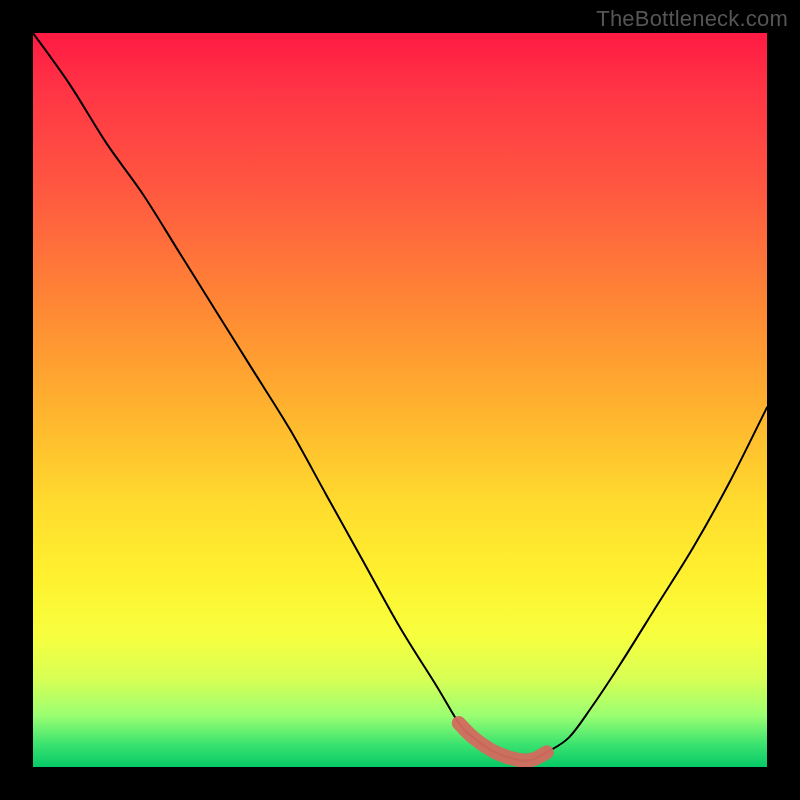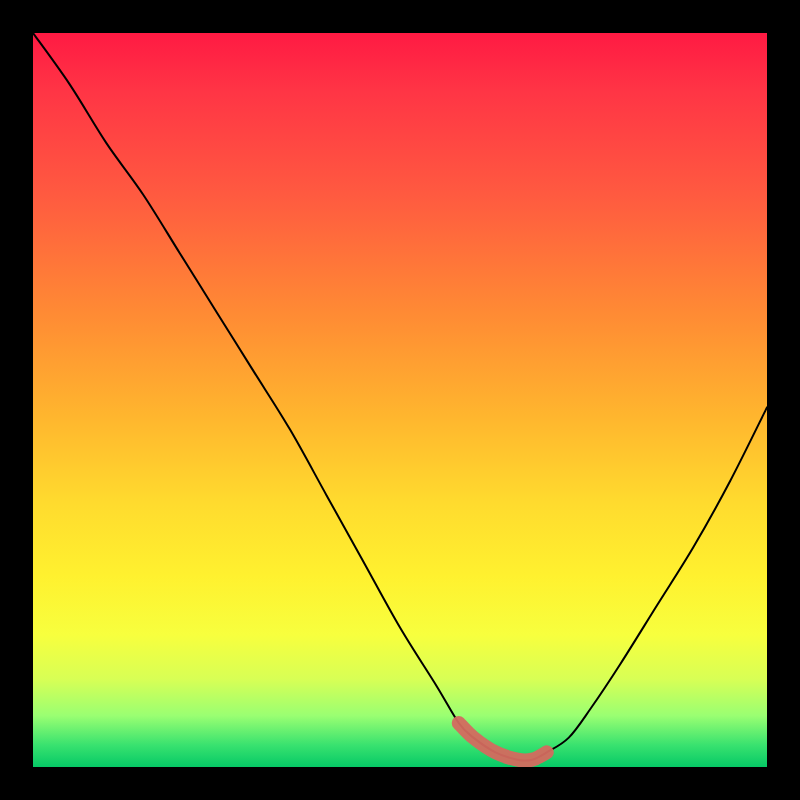--- a/index.html
+++ b/index.html
@@ -58,20 +58,21 @@
   .plot svg {
     position: absolute;
     inset: 0;
   }
 </style>
 </head>
 <body>
 
 <div class="frame">
 
+  <div class="watermark">TheBottleneck.com</div>
 
   <div class="plot">
     <div class="grad"></div>
     <svg id="curve-svg" viewBox="0 0 734 734" preserveAspectRatio="none">
         <path d="M 0 0 C 6.116666666666667 8.563333333333333 24.46666666666667 33.02999999999999 36.7 51.379999999999995 C 48.93333333333334 69.73 61.16666666666667 91.75000000000001 73.4 110.10000000000002 C 85.63333333333334 128.45000000000002 97.86666666666666 143.13000000000002 110.1 161.48000000000002 C 122.33333333333333 179.83 134.56666666666666 200.62666666666672 146.8 220.20000000000005 C 159.03333333333336 239.77333333333337 171.26666666666668 259.3466666666667 183.5 278.92 C 195.73333333333332 298.49333333333334 207.96666666666667 318.06666666666666 220.2 337.64 C 232.4333333333333 357.2133333333333 244.66666666666663 375.56333333333333 256.9 396.36 C 269.1333333333333 417.1566666666667 281.3666666666667 440.40000000000003 293.6 462.42 C 305.83333333333337 484.44 318.06666666666666 506.46000000000004 330.3 528.48 C 342.53333333333336 550.5 354.76666666666665 573.7433333333333 367 594.54 C 379.23333333333335 615.3366666666666 393.9133333333334 637.3566666666667 403.70000000000005 653.26 C 413.4866666666667 669.1633333333333 419.6033333333333 681.3966666666668 425.71999999999997 689.96 C 431.83666666666664 698.5233333333333 434.2833333333333 699.7466666666667 440.4 704.64 C 446.51666666666665 709.5333333333333 455.08000000000004 715.6500000000001 462.42 719.32 C 469.76 722.99 478.3233333333333 725.4366666666666 484.44 726.66 C 490.5566666666667 727.8833333333333 494.22666666666674 727.8833333333333 499.12000000000006 726.66 C 504.0133333333334 725.4366666666666 507.6833333333333 722.99 513.8 719.32 C 519.9166666666666 715.6500000000001 528.4799999999999 711.98 535.8199999999999 704.64 C 543.16 697.3 549.2766666666666 687.5133333333333 557.84 675.28 C 566.4033333333334 663.0466666666666 576.19 648.3666666666667 587.2 631.24 C 598.21 614.1133333333333 611.6666666666666 592.0933333333334 623.9 572.52 C 636.1333333333333 552.9466666666666 648.3666666666667 534.5966666666666 660.6 513.8 C 672.8333333333334 493.0033333333333 685.0666666666666 470.98333333333335 697.3 447.74 C 709.5333333333333 424.49666666666667 727.8833333333333 386.5733333333334 734 374.34000000000003" fill="none" stroke="#000" stroke-width="2" stroke-linecap="round" stroke-linejoin="round"></path>
         <path d="M 425.71999999999997 689.96 C 428.16666666666663 692.4066666666668 434.2833333333333 699.7466666666667 440.4 704.64 C 446.51666666666665 709.5333333333333 455.08000000000004 715.6500000000001 462.42 719.32 C 469.76 722.99 478.3233333333333 725.4366666666666 484.44 726.66 C 490.5566666666667 727.8833333333333 494.22666666666674 727.8833333333333 499.12000000000006 726.66 C 504.0133333333334 725.4366666666666 511.3533333333333 720.5433333333334 513.8 719.32" fill="none" stroke="#d46a5f" stroke-width="14" stroke-linecap="round" stroke-linejoin="round" opacity="0.95"></path>
       </svg>
   </div>
 
 </div>

